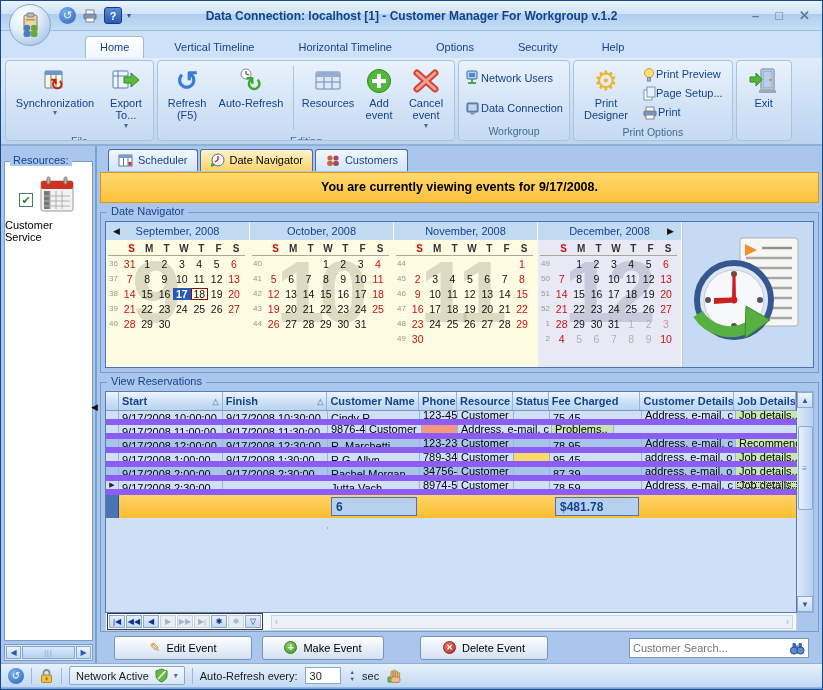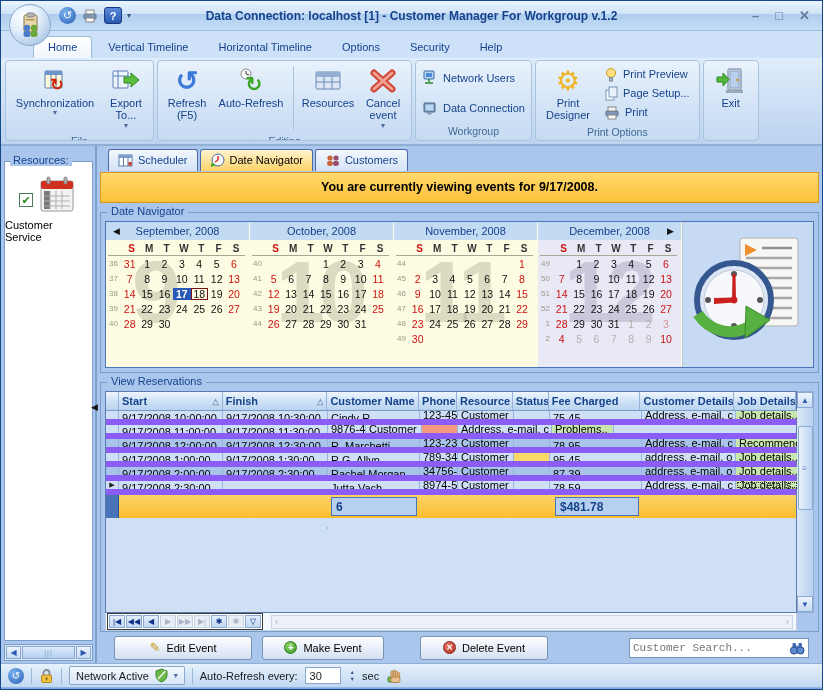--- a/index.html
+++ b/index.html
@@ -13,33 +13,33 @@
   .qat{display:flex;gap:5px;margin-left:58px;align-items:center}
   .qat-btn{width:18px;height:17px;display:flex;align-items:center;justify-content:center;border-radius:3px}
   .qat-undo{color:#fff;background:radial-gradient(circle at 35% 30%,#7ab0ec,#2a62b8);border-radius:50%;font-size:11px;width:17px;height:17px}
   .qat-help{background:linear-gradient(#5a8ad8,#2a5ab0);color:#fff;font-weight:bold;font-size:11px;border:1px solid #1a3a80}
   .qat-arrow{color:#33557f;font-size:8px}
   .title-text{position:absolute;left:50%;transform:translateX(-50%);font-weight:bold;font-size:12px;color:#15428b;white-space:nowrap}
   .win-controls{margin-left:auto;display:flex;gap:16px;margin-right:12px;color:#68799a;font-size:13px;font-weight:bold}
   .win-controls span{cursor:default}
 
   
-  .menubar{height:27px;background:#cde1f8;display:flex;align-items:flex-end;padding-left:32px;gap:2px}
+  .menubar{height:27px;background:#cde1f8;display:flex;align-items:flex-end;padding-left:84px;gap:16px}
   .menu-tab{padding:4px 14px 5px;color:#15428b;font-size:11px;border-radius:4px 4px 0 0;cursor:default}
   .menu-tab.active{background:linear-gradient(#ffffff,#f0f6fd);border:1px solid #9ebcd8;border-bottom:none;color:#15428b}
 
   
   .ribbon{height:88px;background:linear-gradient(#e0edfb,#c9ddf4 60%,#bcd4f0);display:flex;gap:3px;padding:2px 4px 3px;border-bottom:2px solid #8fb0d4}
   .rgroup{border:1px solid #aac4dc;border-radius:4px;background:linear-gradient(#e9f2fc,#d4e4f7 55%,#c6daf2);display:flex;flex-direction:column;overflow:hidden}
   .rgroup-body{flex:1;display:flex;align-items:stretch;padding:2px 3px;gap:1px}
   .rgroup-label{text-align:center;color:#3e6a96;font-size:10.5px;padding:0 2px 2px;height:15px}
   .rbig{display:flex;flex-direction:column;align-items:center;color:#15428b;text-align:center;font-size:11px;line-height:1.12;padding:2px 2px;cursor:default}
   .rbig .ric{height:32px;display:flex;align-items:center;justify-content:center}
   .rstack{display:flex;flex-direction:column;justify-content:space-around;padding:2px 4px}
-  .rsmall{display:flex;align-items:center;gap:5px;color:#15428b;font-size:11px;padding:1px 2px;cursor:default}
+  .rsmall{display:flex;align-items:center;color:#15428b;font-size:11px;padding:1px 2px;cursor:default}
   .rsep{width:1px;background:#aac4dc;margin:3px 4px}
   .dd{font-size:8px;color:#4a6a9a}
   .glyph-blue{color:#3a7ad8;font-size:27px;font-weight:bold;line-height:1}
   .glyph-gear{color:#f0b420;font-size:27px;line-height:1}
   .glyph-pencil{color:#c89018;font-size:13px}
 
   
   .bodyrow{display:flex;height:517px;position:relative}
   .sidebar{width:97px;display:flex;flex-direction:column;padding:3px 2px 2px 3px}
   .res-gbox{flex:1;border:1px solid #7a9cc8;background:#fff;position:relative;margin-top:12px}
@@ -121,21 +121,21 @@
   .vs-arrow.bottom{position:absolute;bottom:0}
   .vs-thumb{position:absolute;top:34px;width:15px;height:84px;background:linear-gradient(90deg,#e8f1fc,#bcd4f2);border:1px solid #8aa8d0;border-radius:2px;color:#6a8cc0;font-size:8px;text-align:center;line-height:84px;letter-spacing:1px}
 
   
   .actions{height:34px;display:flex;align-items:center;padding:0 10px 0 14px}
   .action-btn{height:24px;border:1px solid #7a94b8;border-radius:3px;background:linear-gradient(#ffffff,#e8eff9 50%,#d4e0f2);display:flex;align-items:center;justify-content:center;gap:6px;font-size:11px;color:#000;cursor:default}
   .btn-edit{width:138px}
   .btn-make{width:122px;margin-left:10px}
   .btn-delete{width:128px;margin-left:36px}
   .search-box{margin-left:auto;width:180px;height:20px;background:#fff;border:1px solid #7a94b8;display:flex;align-items:center;padding:0 3px}
-  .search-box input{flex:1;border:none;outline:none;font-family:Liberation Mono, monospace;font-size:11px;color:#333;background:transparent}
+  .search-box input{flex:1;border:none;outline:none;font-family:Liberation Sans, sans-serif;font-size:11px;color:#333;background:transparent}
   .mini-circle{width:13px;height:13px;border-radius:50%;display:flex;align-items:center;justify-content:center;color:#fff;font-weight:bold;font-size:10px;line-height:1}
   .mc-green{background:radial-gradient(circle at 35% 30%,#8ad46a,#3a9a22);border:1px solid #2e7a1a}
   .mc-red{background:radial-gradient(circle at 35% 30%,#e87a6a,#b03020);border:1px solid #8a2018;font-size:8px}
 
   
   .statusbar{height:24px;background:linear-gradient(#e6f1fc,#c2d8f2);border-top:1px solid #8fb0d4;display:flex;align-items:center;gap:7px;padding:0 7px;font-size:11px;color:#1a1a1a}
   .sep{width:1px;height:16px;background:#9ab8d8}
   .sb-orb{width:16px;height:16px;border-radius:50%;background:radial-gradient(circle at 35% 30%,#7ab0ec,#2a62b8);color:#fff;font-size:10px;display:flex;align-items:center;justify-content:center}
   .net-dd{display:flex;align-items:center;gap:6px;border:1px solid #8aa8cc;background:linear-gradient(#f4f9fe,#d8e6f6);height:19px;padding:0 6px;border-radius:2px}
   .spin{width:36px;height:17px;background:#fff;border:1px solid #8aa8cc;display:flex;align-items:center;padding:0 4px}
@@ -244,20 +244,30 @@
           <span class="ric">
             <svg width="28" height="24">
               <rect x="2" y="3" width="24" height="17" rx="1" fill="#dce8f6" stroke="#6a8ab4"></rect>
               <rect x="2" y="3" width="24" height="5" fill="#93aed0"></rect>
               <line x1="10" y1="8" x2="10" y2="20" stroke="#6a8ab4"></line>
               <line x1="18" y1="8" x2="18" y2="20" stroke="#6a8ab4"></line>
               <line x1="2" y1="13" x2="26" y2="13" stroke="#6a8ab4"></line>
             </svg>
           </span>
           <span>Resources</span>
+        </div>
+        <div class="rbig" style="width:42px">
+          <span class="ric">
+            <svg width="28" height="28">
+              <circle cx="14" cy="14" r="11.5" fill="#52b83c" stroke="#2e8a1e"></circle>
+              <rect x="12" y="7" width="4" height="14" fill="#fff"></rect>
+              <rect x="7" y="12" width="14" height="4" fill="#fff"></rect>
+            </svg>
+          </span>
+          <span>Add event</span>
         </div>
         <div class="rbig" style="width:50px">
           <span class="ric">
             <svg width="30" height="26">
               <path d="M6 5 L24 21 M24 5 L6 21" stroke="#d04838" stroke-width="7" stroke-linecap="round"></path>
               <path d="M6 5 L24 21 M24 5 L6 21" stroke="#f0a090" stroke-width="3" stroke-linecap="round"></path>
             </svg>
           </span>
           <span>Cancel event</span>
             <span class="dd">▾</span>

